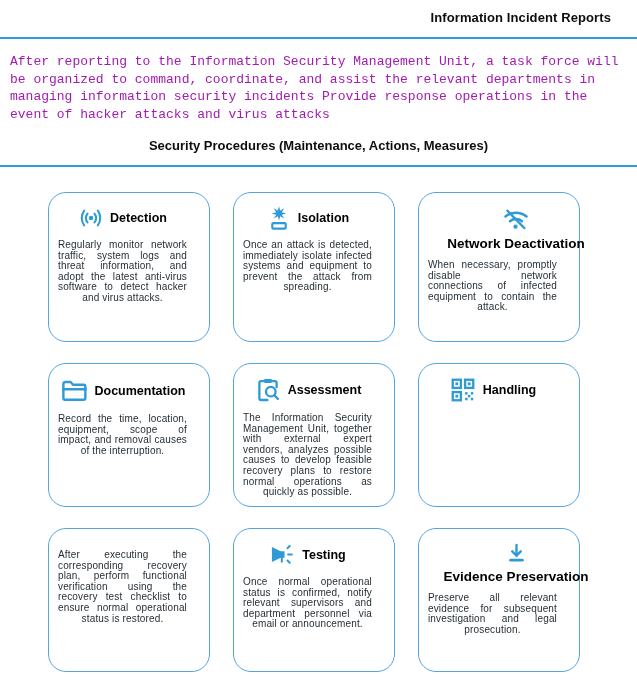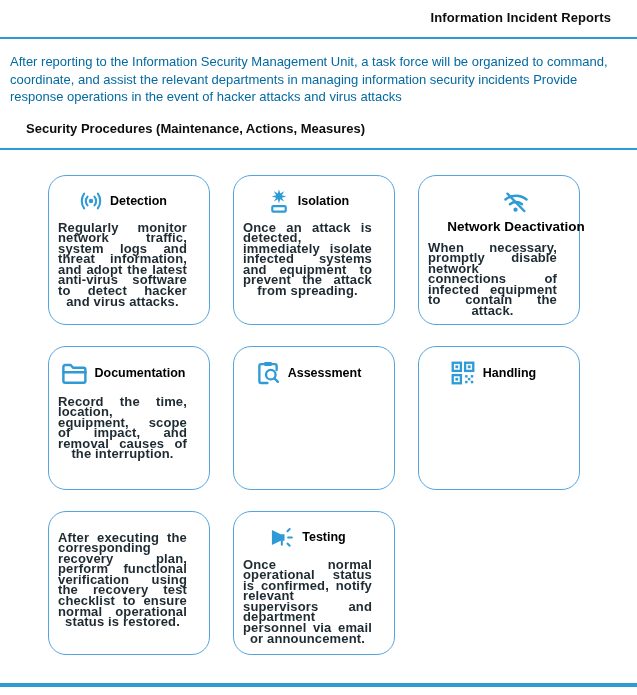--- a/index.html
+++ b/index.html
@@ -16,24 +16,24 @@
     overflow:hidden;
   }
   .h1{
     margin:10px 26px 0 26px;font-size:13px;font-weight:bold;color:#0d0d0d;
     letter-spacing:0.1px;
     text-align:right;
   }
   .rule{height:2px;background:var(--accent);margin-top:12px;width:637px;}
   .rule.thick{height:4px;margin-top:28px;}
   .intro{
-    margin:14px 14px 0 10px;font-size:13px;line-height:17.5px;color:#0369a1;
+    margin:14px 14px 0 10px;font-size:13px;line-height:17.5px;color:#a21caf;font-family:Liberation Mono, monospace;
   }
   .h2{
-    margin:15px 26px 0 26px;font-size:13px;font-weight:bold;color:#0d0d0d;
+    margin:15px 26px 0 26px;font-size:13px;font-weight:bold;color:#0d0d0d;text-align:center;
   }
   .grid{
     margin:25px 0 0 48px;width:532px;
     display:grid;
     grid-template-columns:repeat(3,162px);
     grid-template-rows:150px 144px 144px;
     column-gap:23px;row-gap:21px;
   }
   .card{
     border:1.4px solid var(--card-border);
@@ -47,21 +47,21 @@
     min-height:26px;flex:none;
   }
   .card.stacked .card-head{flex-direction:column;gap:1px;margin-left:47px;}
   .icon{display:inline-flex;color:var(--accent);flex:none;line-height:0;}
   .card-title{
     font-size:12.5px;font-weight:bold;color:#000;white-space:nowrap;
   }
   .card.stacked .card-title{font-size:13.5px;}
   .card-body{
     margin:9px 0 0 0;width:100%;
-    font-size:13px;line-height:10.6px;font-weight:bold;
+    font-size:10px;line-height:10.6px;font-weight:normal;
     color:var(--body-text);
     text-align:justify;text-align-last:center;
     letter-spacing:0.15px;
   }
 </style>
 </head>
 <body>
 
 <div class="page">
   <div class="h1">Information Incident Reports</div>
@@ -129,20 +129,21 @@
             <svg viewBox="0 0 24 24" width="28" height="28" fill="none" stroke="currentColor" stroke-width="2" stroke-linecap="round" stroke-linejoin="round">
               <path d="M8 4.4H6.2a1.6 1.6 0 0 0-1.6 1.6v13a1.6 1.6 0 0 0 1.6 1.6h5.3"></path>
               <path d="M16 4.4h1.8a1.6 1.6 0 0 1 1.6 1.6v3.4"></path>
               <rect x="8.6" y="2.6" width="6.8" height="3.4" rx="0.9" fill="currentColor" stroke="none"></rect>
               <circle cx="14.4" cy="13.4" r="4.1"></circle>
               <path d="M17.4 16.5l3.1 3.1"></path>
             </svg>
           </span>
       <span class="card-title">Assessment</span>
     </div>
+    <p class="card-body">The Information Security Management Unit, together with external expert vendors, analyzes possible causes to develop feasible recovery plans to restore normal operations as quickly as possible.</p>
   </div>
       <div class="card">
     <div class="card-head">
       <span class="icon">
             <svg viewBox="0 0 24 24" width="28" height="28" fill="none" stroke="currentColor" stroke-width="2">
               <rect x="3.2" y="3.2" width="7" height="7"></rect>
               <rect x="13.8" y="3.2" width="7" height="7"></rect>
               <rect x="3.2" y="13.8" width="7" height="7"></rect>
               <g fill="currentColor" stroke="none">
                 <rect x="5.5" y="5.5" width="2.4" height="2.4"></rect>
@@ -170,15 +171,28 @@
               <path d="M11.4 15.2v3.2"></path>
               <path d="M16.4 6.4l2-1.9"></path>
               <path d="M17 11.9h3.3"></path>
               <path d="M16.4 17.4l2 1.9"></path>
             </svg>
           </span>
       <span class="card-title">Testing</span>
     </div>
     <p class="card-body">Once normal operational status is confirmed, notify relevant supervisors and department personnel via email or announcement.</p>
   </div>
+      <div class="card stacked">
+    <div class="card-head">
+      <span class="icon">
+            <svg viewBox="0 0 24 24" width="27" height="27" fill="none" stroke="currentColor" stroke-width="2.1" stroke-linecap="round" stroke-linejoin="round">
+              <path d="M12 3.6v9.2"></path>
+              <path d="M8.2 9.2l3.8 3.8 3.8-3.8"></path>
+              <path d="M6.8 17h10.4" stroke-width="2.6"></path>
+            </svg>
+          </span>
+      <span class="card-title">Evidence Preservation</span>
+    </div>
+    <p class="card-body">Preserve all relevant evidence for subsequent investigation and legal prosecution.</p>
+  </div>
     </div>
   <div class="rule thick"></div>
 </div>
 
 </body></html>

